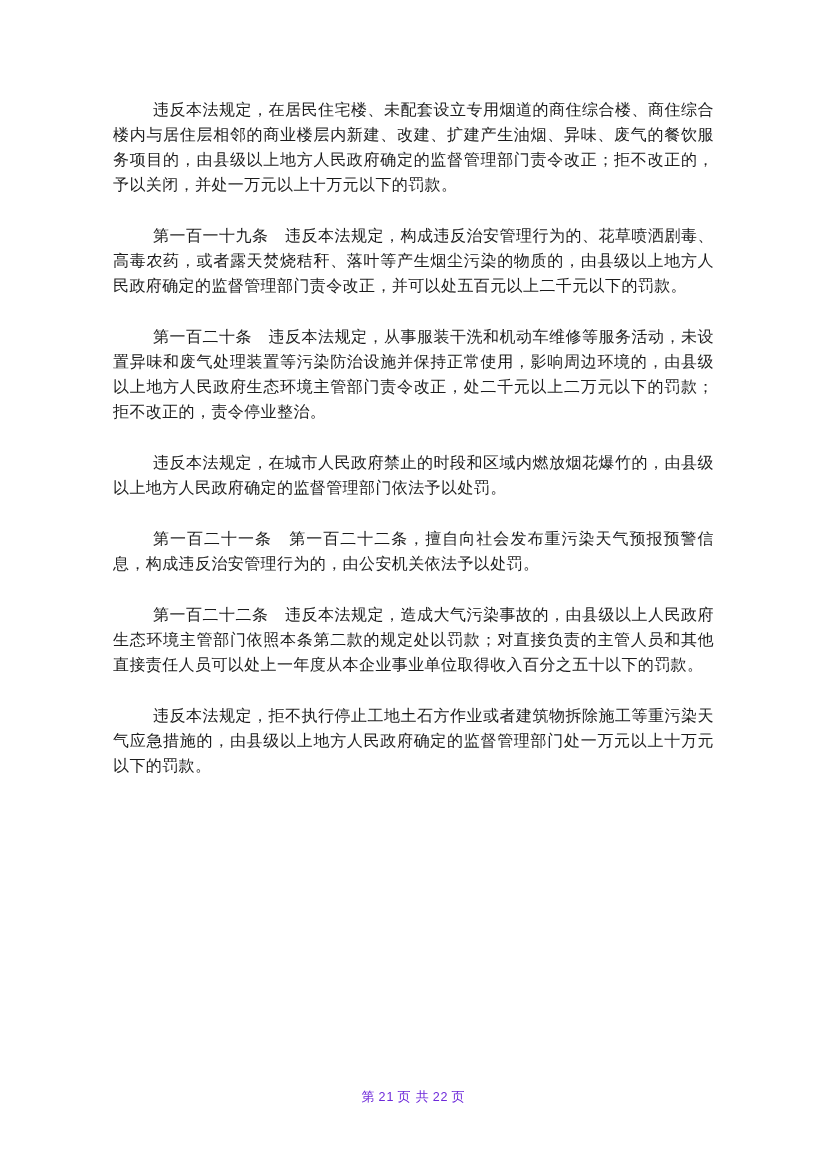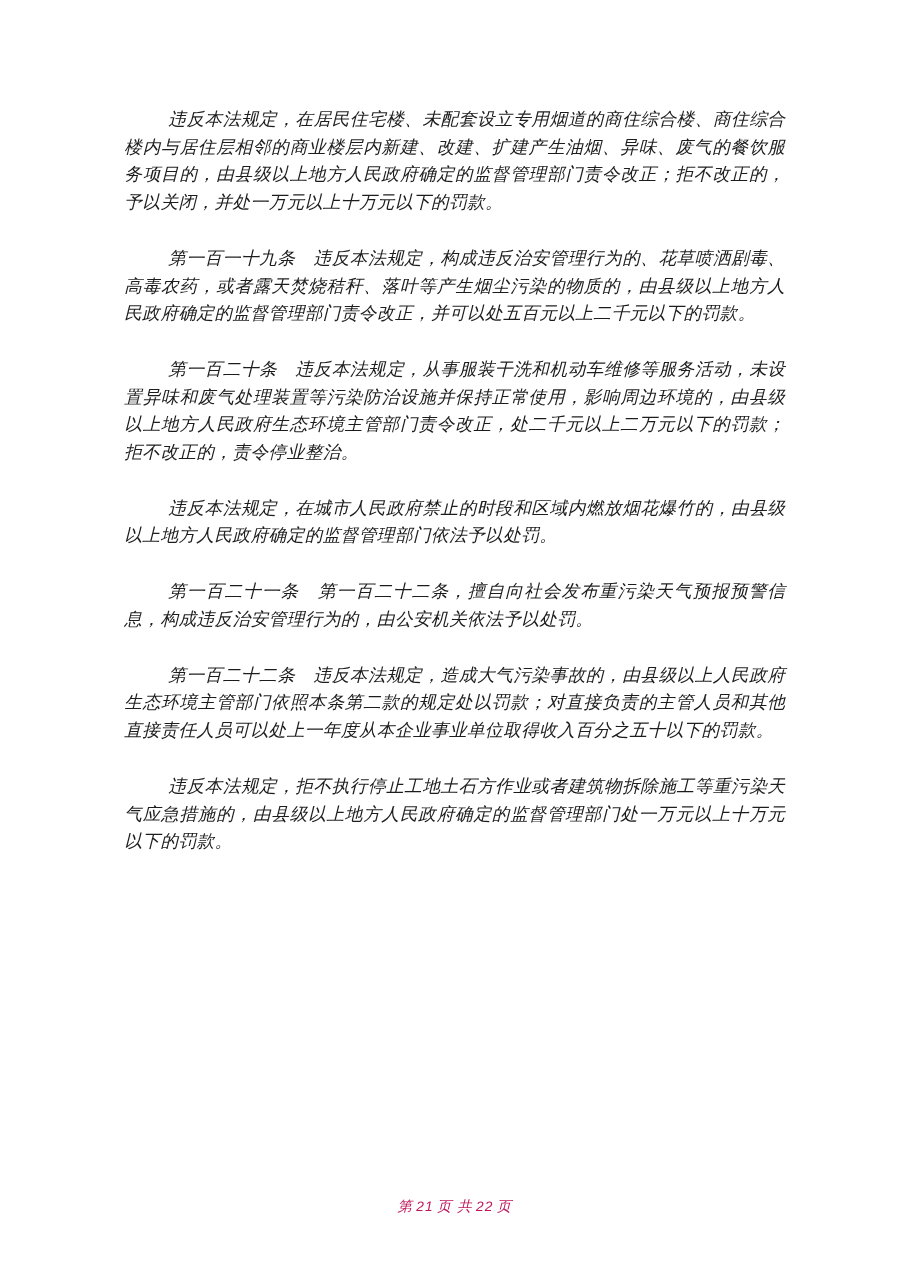--- a/index.html
+++ b/index.html
@@ -9,21 +9,20 @@
   }
   .page {
     position: relative;
     width: 827px;
     height: 1170px;
     margin: 0 auto;
     background: #ffffff;
     overflow: hidden;
     font-family: "Liberation Serif", "DejaVu Serif", serif;
     color: #1c1c1c;
-    font-style: italic;
   }
   .content {
     position: absolute;
     left: 113px;
     top: 97px;
     width: 601px;
   }
   .content p {
     margin: 0 0 26px 0;
     font-size: 16px;
@@ -34,21 +33,21 @@
     text-indent: 2.5em;
     word-break: break-all;
   }
   .footer {
     position: absolute;
     left: 0;
     right: 0;
     bottom: 64px;
     text-align: center;
     font-size: 13px;
-    color: #be185d;
+    color: #6d28d9;
     letter-spacing: 1px;
   }
   .footer .num {
     font-family: "Liberation Sans", "DejaVu Sans", sans-serif;
     font-size: 12.5px;
     padding: 0 3px;
   }
 </style>
 </head>
 <body>

